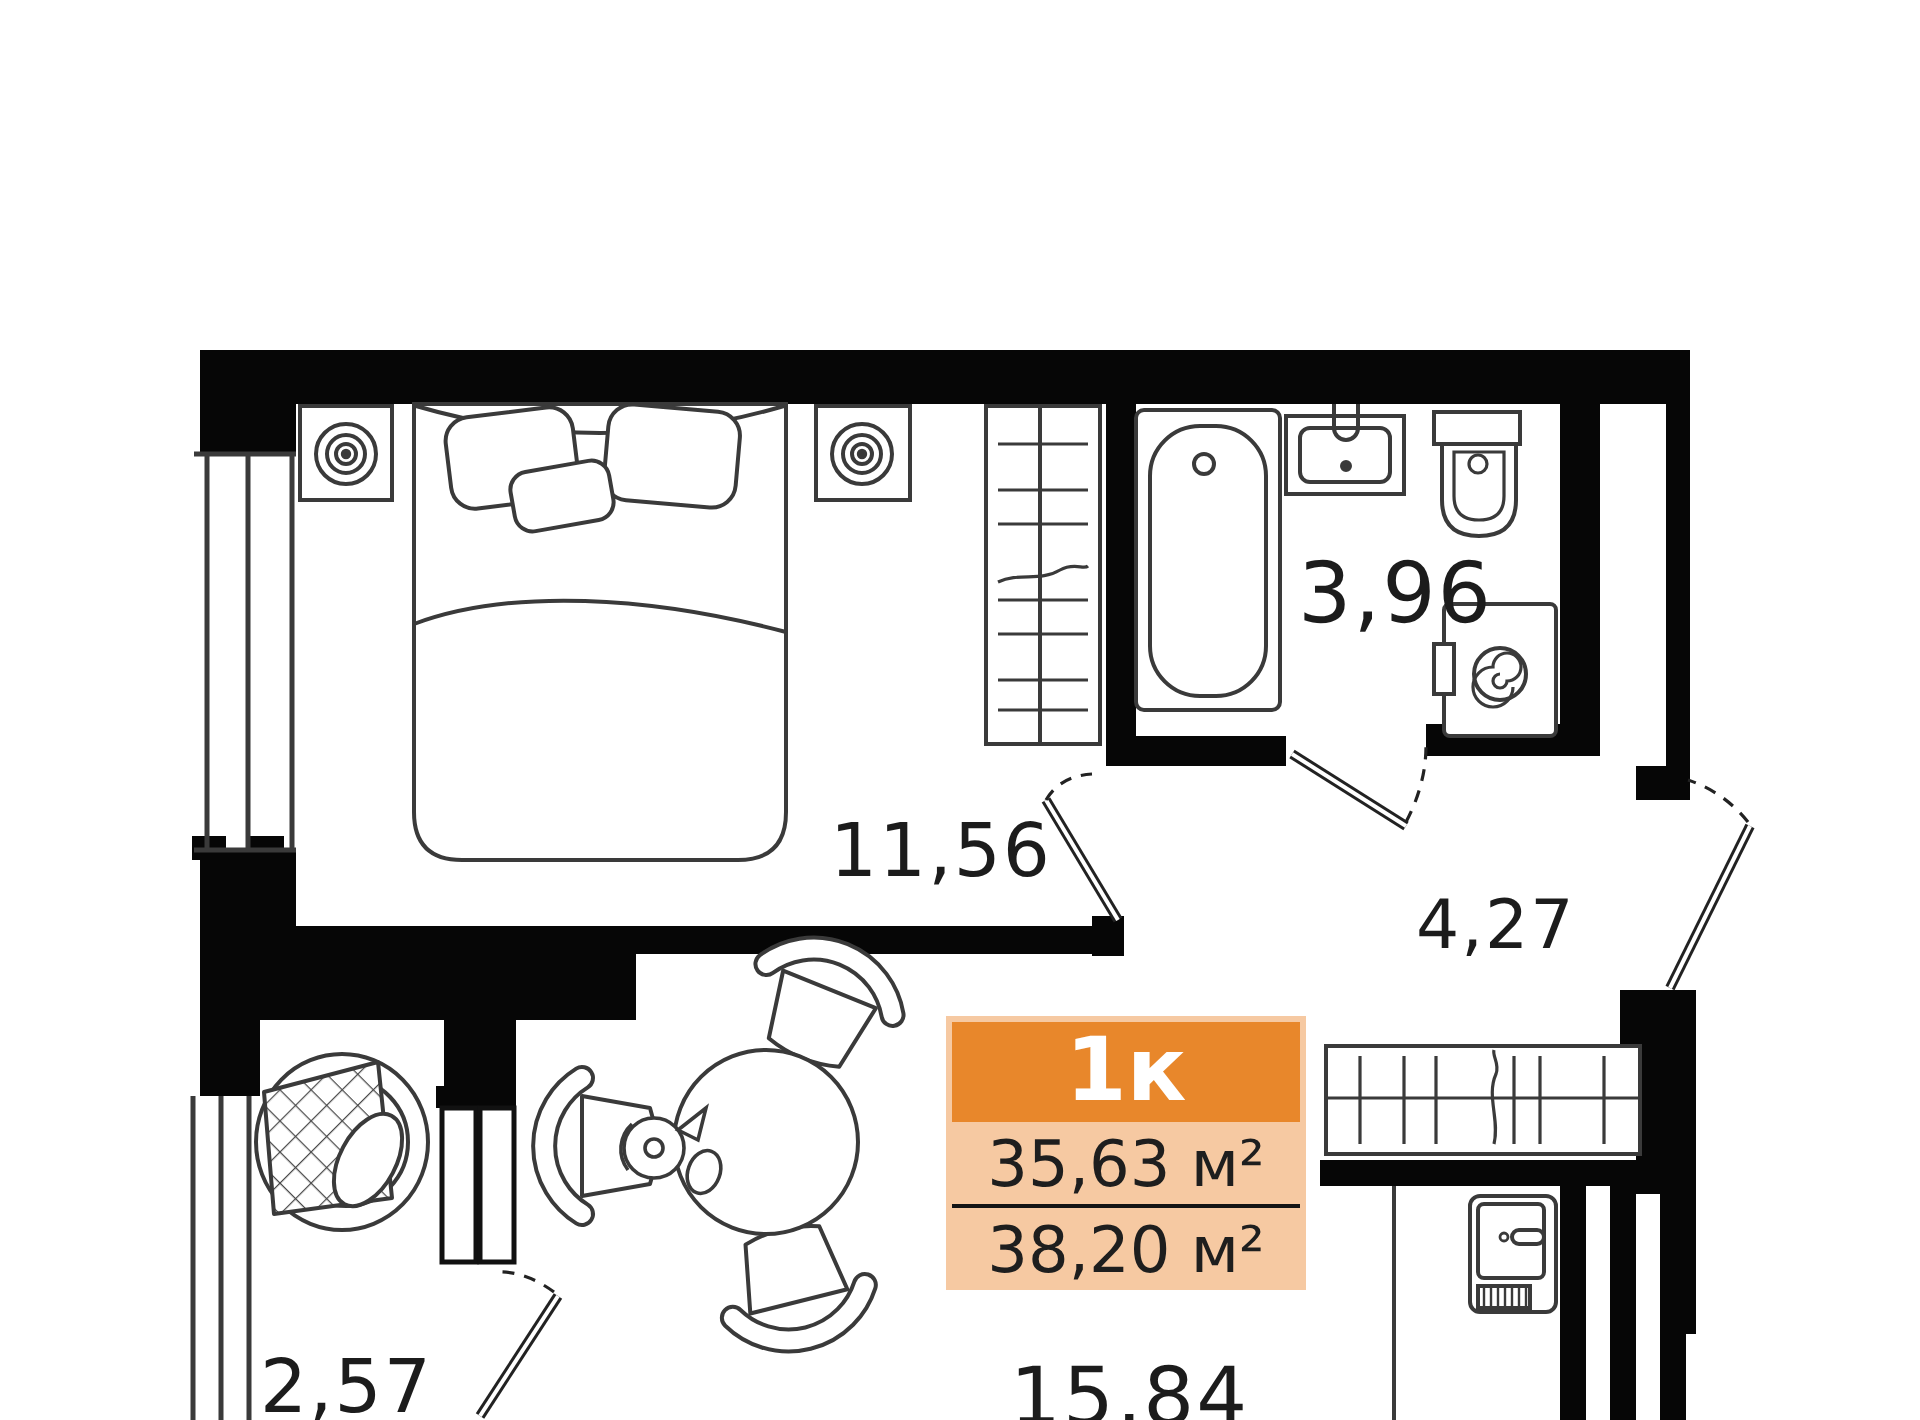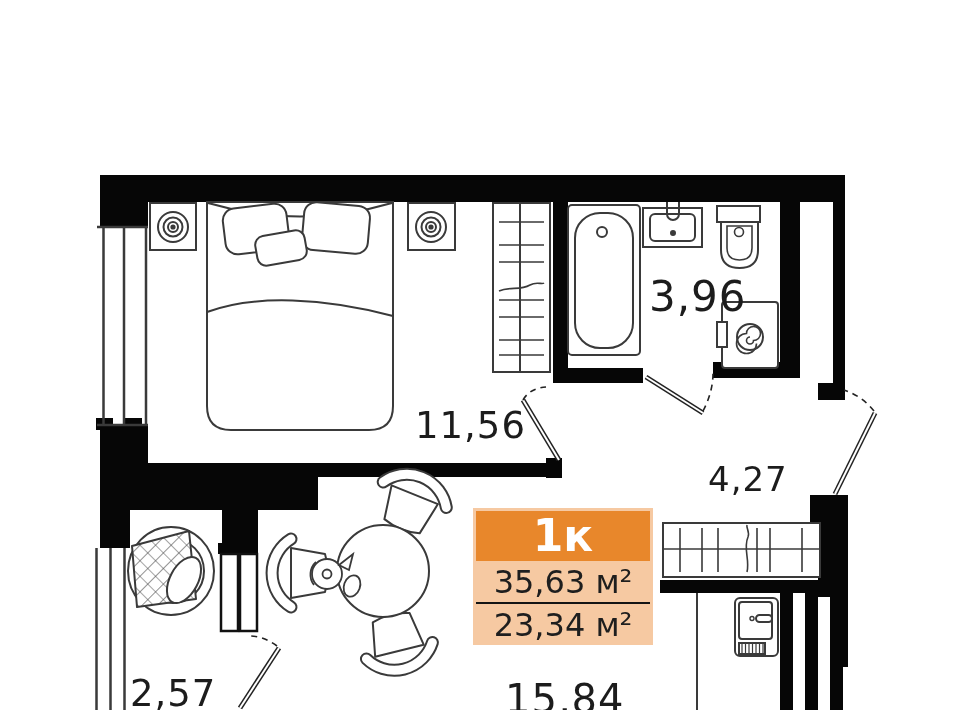--- a/index.html
+++ b/index.html
@@ -3,21 +3,21 @@
 <meta charset="utf-8">
 <style>
   html,body{margin:0;padding:0;background:#ffffff;}
   body{width:960px;height:710px;overflow:hidden;font-family:"DejaVu Sans",sans-serif;}
   .plan{position:relative;width:960px;height:710px;background:#fff;}
   .wall{position:absolute;background:var(--wall,#060606);z-index:1;}
   svg.draw{position:absolute;left:0;top:0;z-index:2;}
   .room-label{position:absolute;z-index:3;color:var(--label-text,#1c1c1c);letter-spacing:1px;white-space:nowrap;}
   .lbl-bedroom{left:415px;top:404px;font-size:37px;}
   .lbl-bathroom{left:649px;top:272px;font-size:42px;}
-  .lbl-hallway{left:708px;top:443px;font-size:34px;margin-top:16px;}
+  .lbl-hallway{left:708px;top:443px;font-size:34px;}
   .lbl-balcony{left:130px;top:672px;font-size:37px;}
   .lbl-kitchen{left:505px;top:676px;font-size:40px;}
   .unit-card{position:absolute;left:473px;top:508px;width:180px;z-index:4;
              background:var(--badge-body,#F6C9A2);padding:3px 3px 0 3px;box-sizing:border-box;}
   .unit-card-header{background:var(--badge-header,#E8872B);height:50px;display:flex;align-items:center;
              justify-content:center;color:var(--badge-type-text,#fff);font-size:44px;font-weight:bold;line-height:1;}
   .unit-card-row{height:41px;display:flex;align-items:center;justify-content:center;
              font-size:32px;color:var(--badge-text-dark,#1e1e1e);}
   .unit-card-divider{height:2px;background:#141414;}
   .ln{stroke:var(--furniture-line,#3a3a3a);}
@@ -196,16 +196,16 @@
   <div class="room-label lbl-bedroom">11,56</div>
   <div class="room-label lbl-bathroom">3,96</div>
   <div class="room-label lbl-hallway">4,27</div>
   <div class="room-label lbl-balcony">2,57</div>
   <div class="room-label lbl-kitchen">15,84</div>
 
   <div class="unit-card">
     <div class="unit-card-header">1к</div>
     <div class="unit-card-row">35,63 м²</div>
     <div class="unit-card-divider"></div>
-    <div class="unit-card-row">23,34 м²</div>
+    <div class="unit-card-row">38,20 м²</div>
   </div>
 
 </div>
 
 </body></html>

